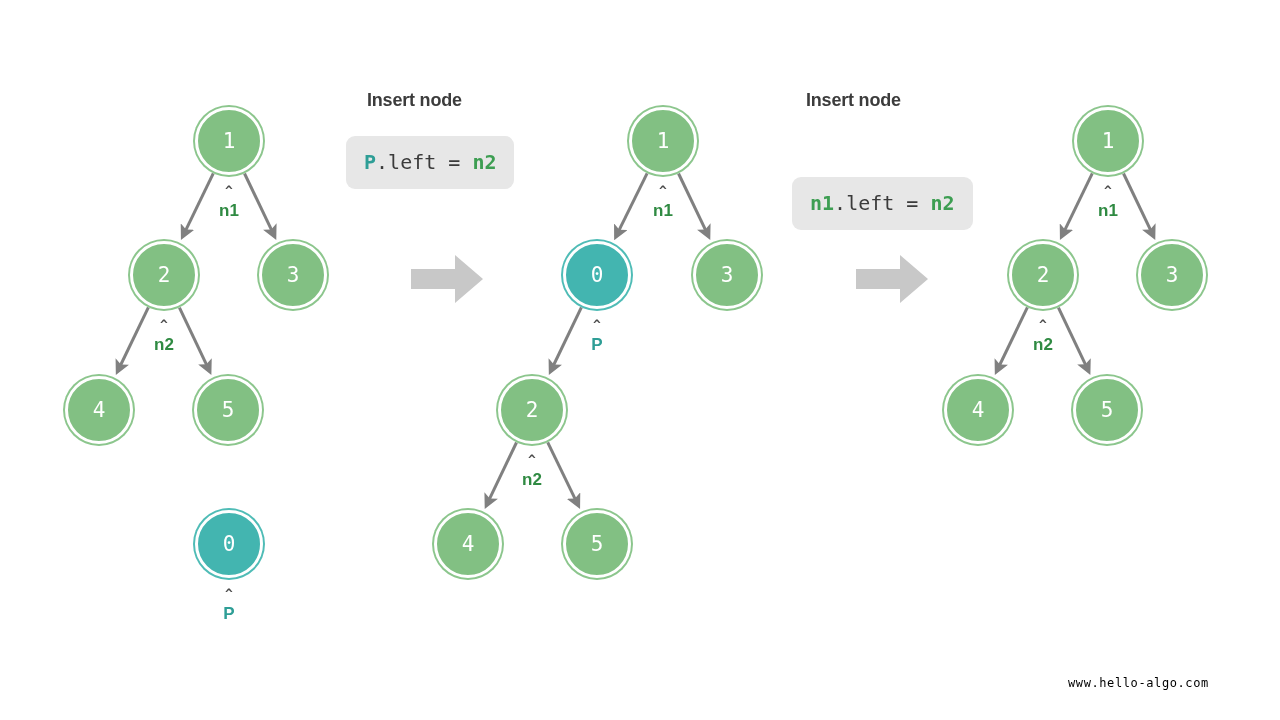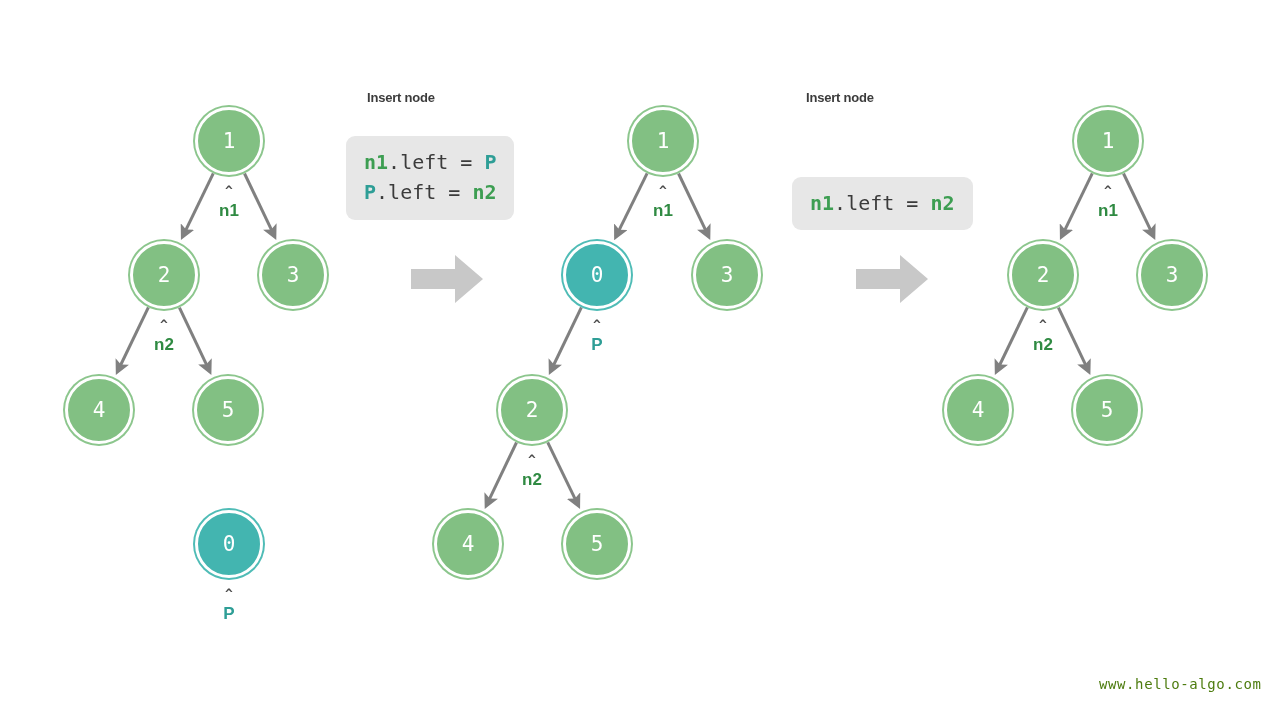--- a/index.html
+++ b/index.html
@@ -26,21 +26,21 @@
     left: 0;
     top: 0;
     width: 1280px;
     height: 720px;
     pointer-events: none;
   }
   .panel-title {
     position: absolute;
     font-family: "Liberation Sans", sans-serif;
     font-weight: bold;
-    font-size: 13px;
+    font-size: 18px;
     color: #3c3c3c;
     letter-spacing: -0.2px;
     white-space: nowrap;
   }
   .code-box {
     position: absolute;
     background: #e7e7e7;
     border-radius: 9px;
     padding: 11px 18px 12px 18px;
     font-family: "DejaVu Sans Mono", "Liberation Mono", monospace;
@@ -97,25 +97,24 @@
     font-weight: bold;
     font-size: 17px;
     line-height: 17px;
   }
   .ptr.green-ptr .ptr-name { color: #2f8a42; }
   .ptr.teal-ptr .ptr-name { color: #2e9e96; }
   .block-arrow { position: absolute; }
   .watermark {
     position: absolute;
     font-family: "DejaVu Sans Mono", "Liberation Mono", monospace;
-    font-size: 14px;
-    color: #4d7c0f;
+    font-size: 12px;
+    color: #000000;
     letter-spacing: 0.6px;
     white-space: nowrap;
-    margin-left: 31px;
   }
 </style>
 </head>
 <body>
 
 <div id="figure">
 
   <svg id="edges-layer" width="1280" height="720" viewBox="0 0 1280 720">
       <defs>
         <marker id="ah" markerWidth="5" markerHeight="5" refX="3.6" refY="2.5" orient="auto" markerUnits="strokeWidth">
@@ -219,21 +218,20 @@
       </div>
       <div class="ptr green-ptr" style="left: 1013px; top: 319px; width: 60px;">
         <span class="caret">^</span>
         <span class="ptr-name">n2</span>
       </div>
     </div>
 
   <div id="panels-layer">
       <div class="panel-title" style="left: 367px; top: 90px;">Insert node</div>
       <div class="code-box" style="left: 346px; top: 136px; background: rgb(231, 231, 231);">
-        <span class="code-line"><span class="tok-n">n1</span><span class="tok-plain">.left = </span><span class="tok-p">P</span></span>
         <span class="code-line"><span class="tok-p">P</span><span class="tok-plain">.left = </span><span class="tok-n">n2</span></span>
       </div>
       <div class="panel-title" style="left: 806px; top: 90px;">Insert node</div>
       <div class="code-box" style="left: 792px; top: 137px; background: rgb(231, 231, 231); margin-top: 40px;">
         <span class="code-line"><span class="tok-n">n1</span><span class="tok-plain">.left = </span><span class="tok-n">n2</span></span>
       </div>
     </div>
 
   <div id="arrows-layer">
       <div class="block-arrow" style="left: 411px; top: 255px; width: 72px; height: 48px;"><svg width="72" height="48" viewBox="0 0 72 48">

